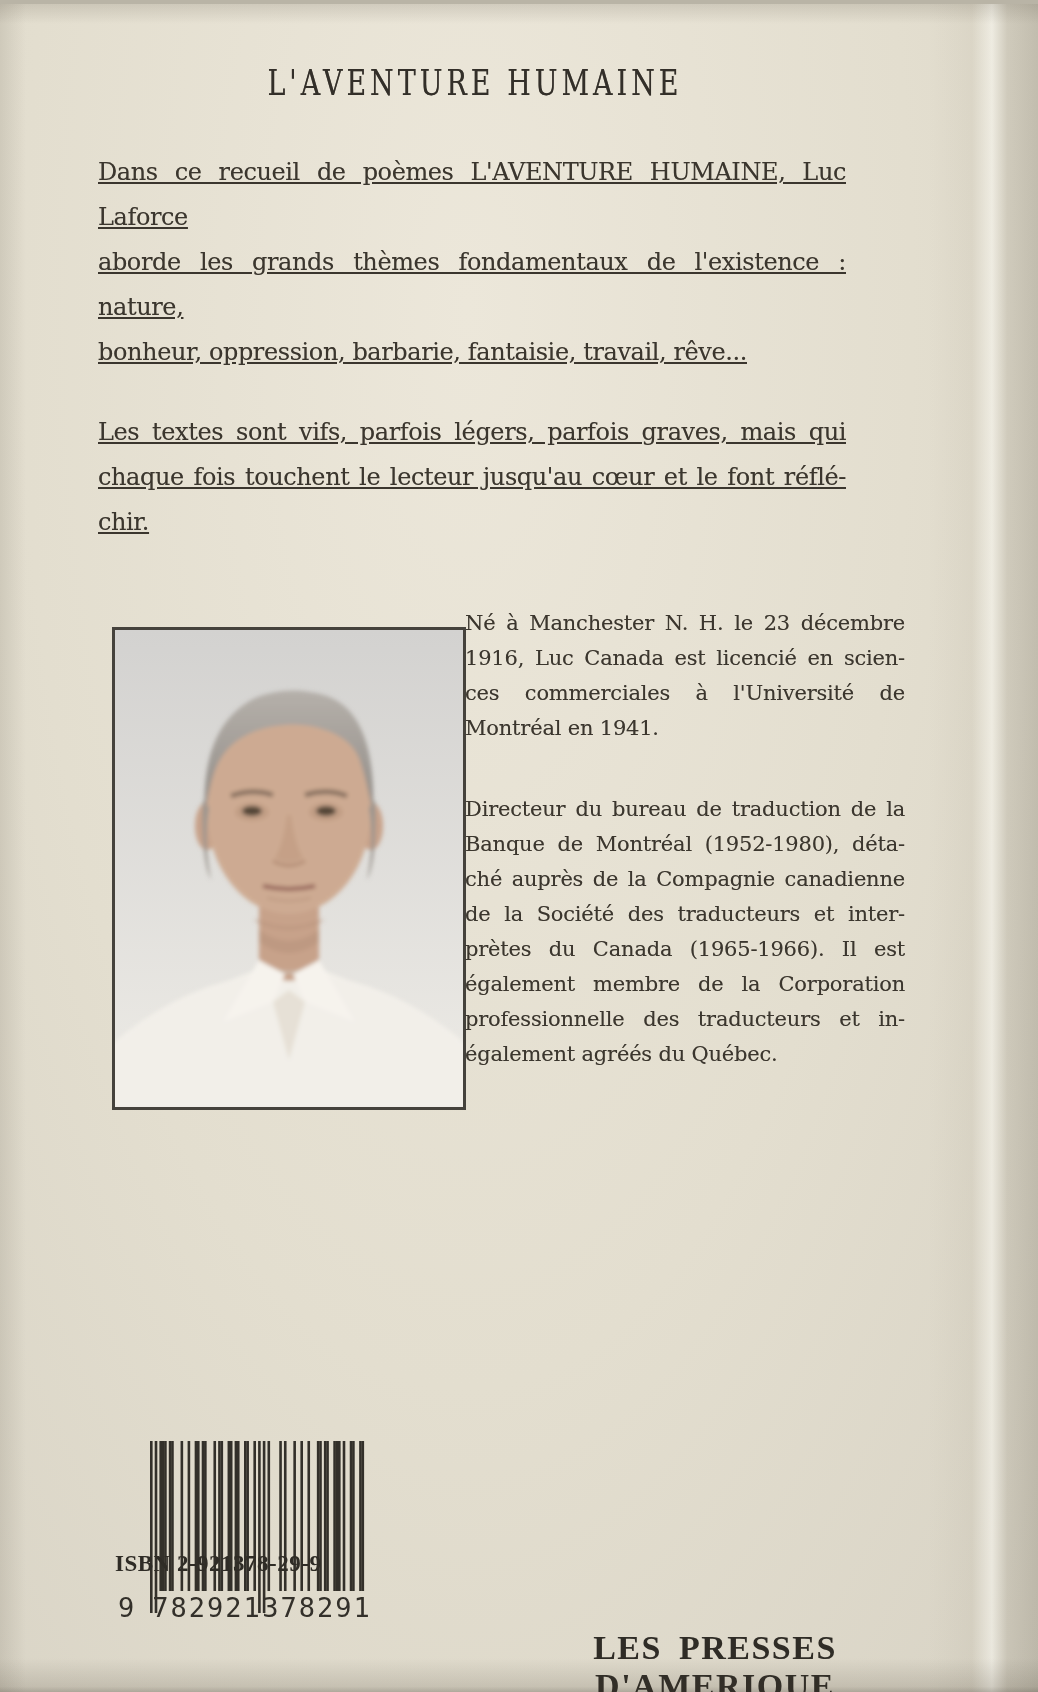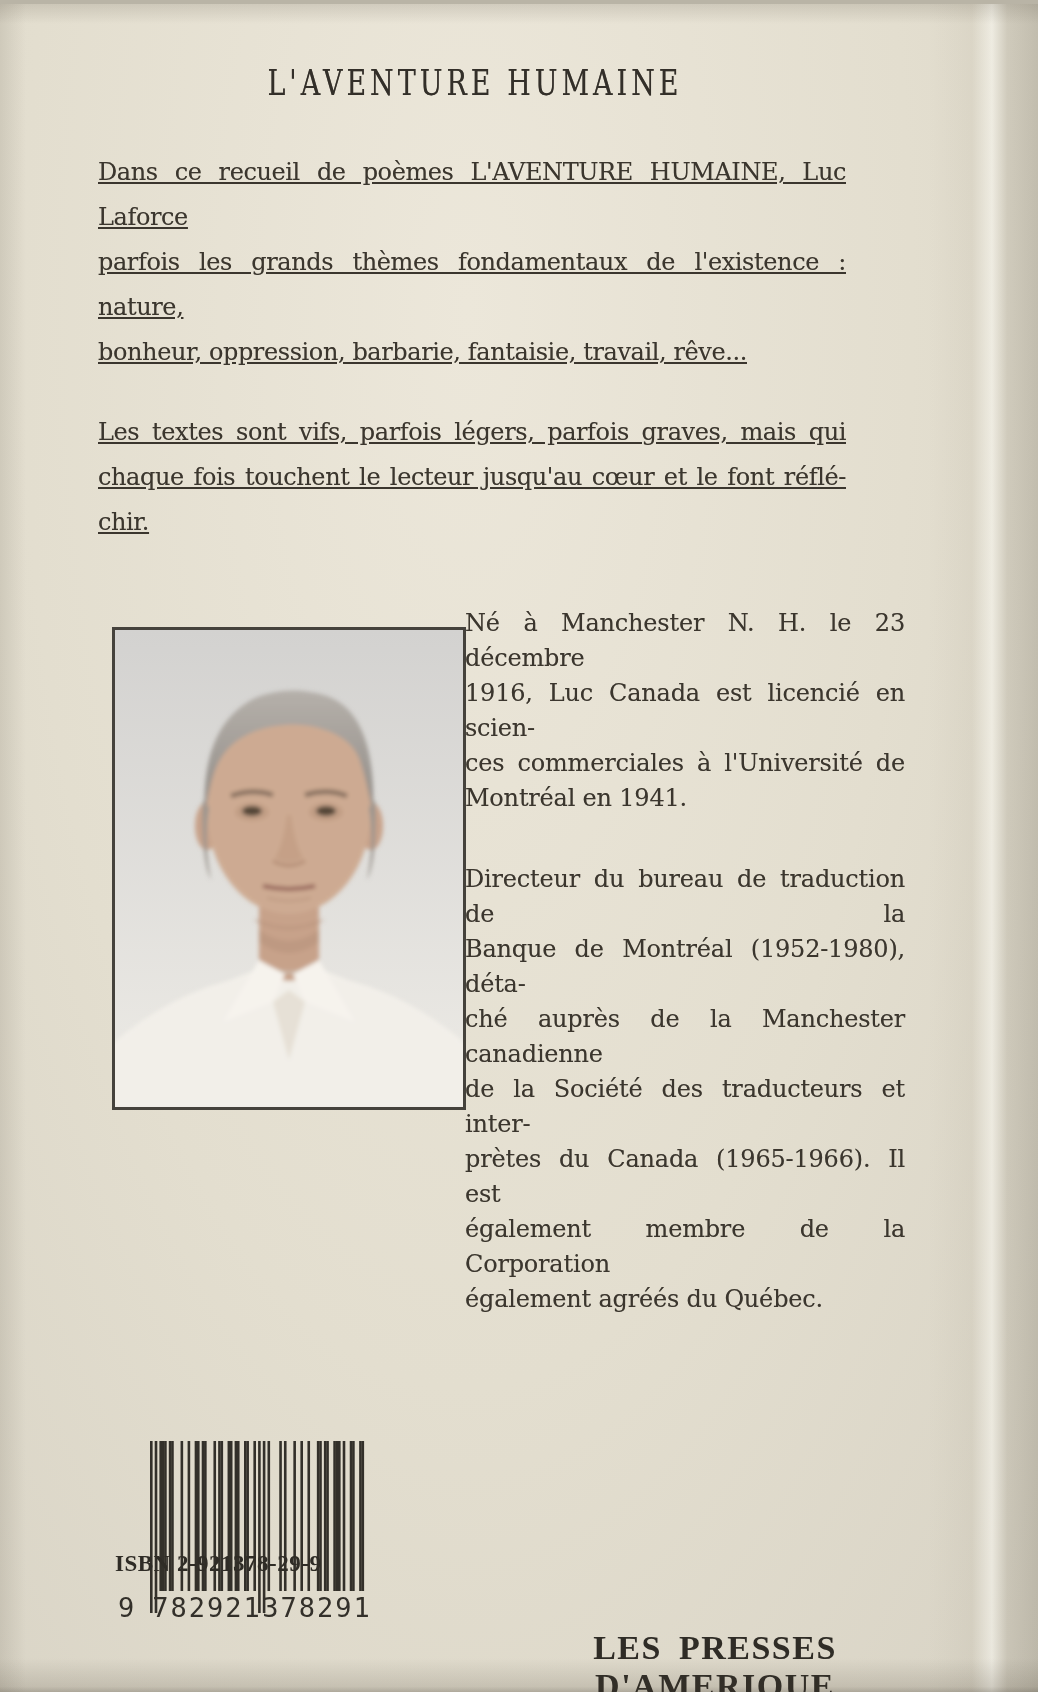--- a/index.html
+++ b/index.html
@@ -48,21 +48,21 @@
   .photo-frame{
     position:absolute;left:112px;top:623px;width:348px;height:477px;
     border:3px solid #45423c;
     box-shadow:inset 0 0 8px rgba(60,56,48,0.25);
     background:#d9d8d5;
   }
   .photo-frame svg{display:block;width:100%;height:100%;}
 
   .bio{
     position:absolute;left:465px;top:602px;width:440px;
-    font-size:24px;line-height:35px;letter-spacing:-0.2px;
+    font-size:21px;line-height:35px;letter-spacing:-0.2px;
     text-shadow:0 0 0.5px rgba(59,54,46,0.4);
   }
   .bio .para + .para{margin-top:46px;}
 
   .barcode{position:absolute;left:116px;top:1437px;width:270px;height:185px;}
   .barcode text{
     font-family:"DejaVu Sans Mono","Liberation Mono",monospace;
     font-size:27px;fill:#33302a;letter-spacing:2px;
   }
 
@@ -81,21 +81,21 @@
 </head>
 <body>
 
 <div id="cover">
 
   <h1 class="title">L'AVENTURE HUMAINE</h1>
 
   <div class="synopsis">
     <div class="para">
       <span class="jline">Dans ce recueil de poèmes L'AVENTURE HUMAINE, Luc Laforce</span>
-      <span class="jline">parfois les grands thèmes fondamentaux de l'existence : nature,</span>
+      <span class="jline">aborde les grands thèmes fondamentaux de l'existence : nature,</span>
       <span class="jline last">bonheur, oppression, barbarie, fantaisie, travail, rêve...</span>
     </div>
     <div class="para">
       <span class="jline">Les textes sont vifs, parfois légers, parfois graves, mais qui</span>
       <span class="jline">chaque fois touchent le lecteur jusqu'au cœur et le font réflé-</span>
       <span class="jline last">chir.</span>
     </div>
   </div>
 
   <div class="photo-frame">
@@ -146,24 +146,25 @@
   <div class="bio">
     <div class="para">
       <span class="jline">Né à Manchester N. H. le 23 décembre</span>
       <span class="jline">1916, Luc Canada est licencié en scien-</span>
       <span class="jline">ces commerciales à l'Université de</span>
       <span class="jline last">Montréal en 1941.</span>
     </div>
     <div class="para">
       <span class="jline">Directeur du bureau de traduction de la</span>
       <span class="jline">Banque de Montréal (1952-1980), déta-</span>
-      <span class="jline">ché auprès de la Manchester canadienne</span>
+      <span class="jline">ché auprès de la Compagnie canadienne</span>
       <span class="jline">de la Société des traducteurs et inter-</span>
       <span class="jline">prètes du Canada (1965-1966). Il est</span>
       <span class="jline">également membre de la Corporation</span>
+      <span class="jline">professionnelle des traducteurs et in-</span>
       <span class="jline last">également agréés du Québec.</span>
     </div>
   </div>
 
   <svg class="barcode" id="barcode-svg" viewBox="0 0 270 185">
     <g id="barcode-bars">
         <rect x="34.00" y="0" width="2.60" height="172" fill="#33302a"></rect>
         <rect x="38.70" y="0" width="2.60" height="172" fill="#33302a"></rect>
         <rect x="43.40" y="0" width="2.60" height="150" fill="#33302a"></rect>
         <rect x="45.75" y="0" width="2.60" height="150" fill="#33302a"></rect>

